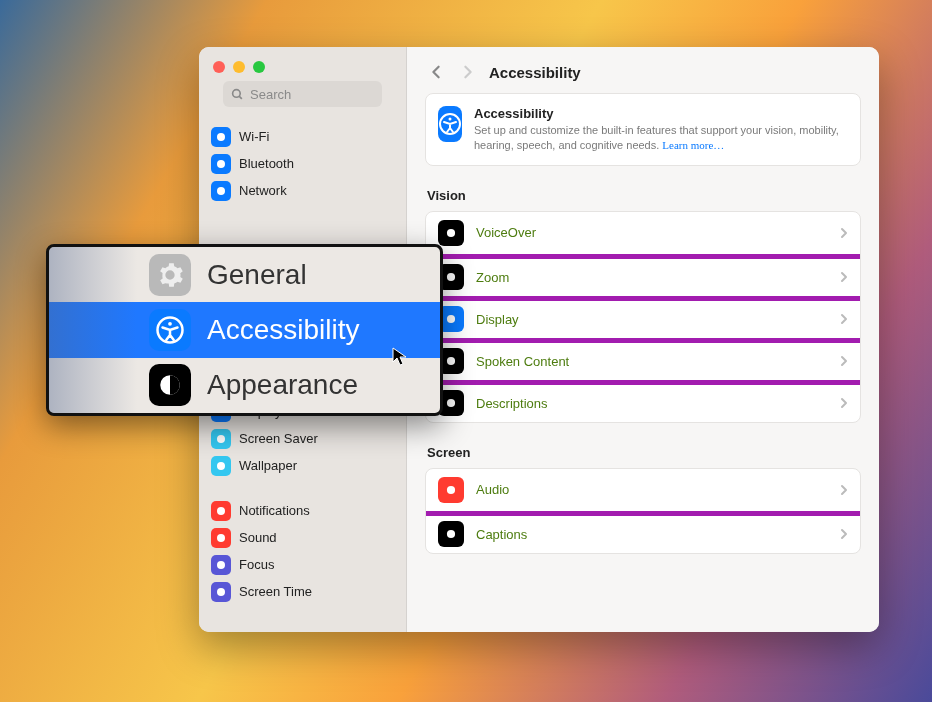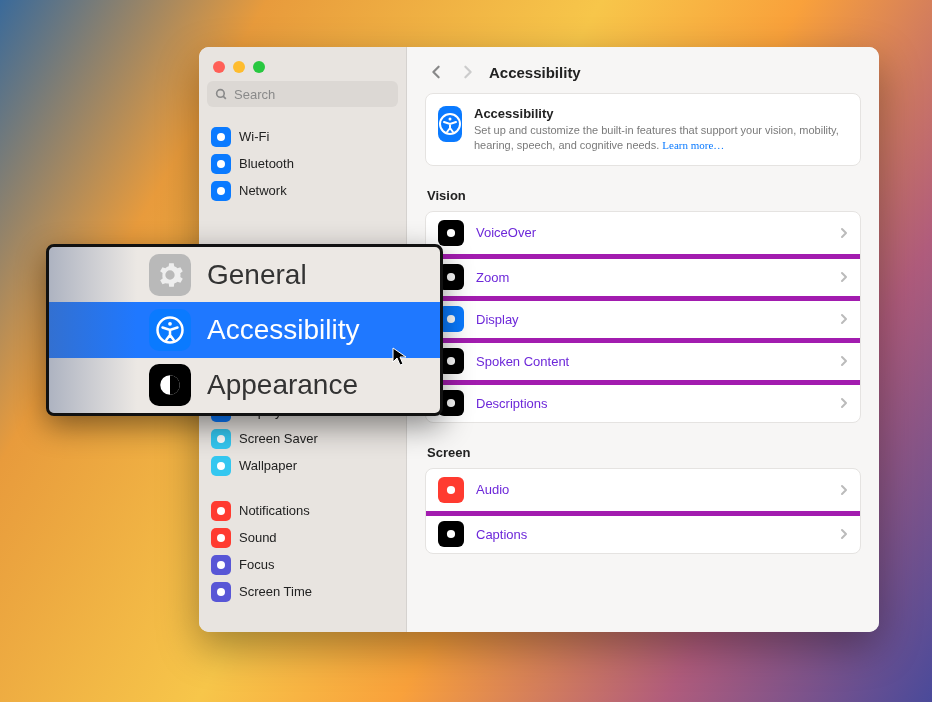--- a/index.html
+++ b/index.html
@@ -12,21 +12,21 @@
     position: absolute; left: 199px; top: 47px; width: 680px; height: 585px;
     background: #f0efee; border-radius: 10px; box-shadow: 0 15px 40px rgba(0,0,0,.35);
     display: flex; overflow: hidden;
   }
   .sidebar { width: 208px; background: #e8e4e0; border-right: 1px solid #d5d2cf; display: flex; flex-direction: column; }
   .traffic { display: flex; gap: 8px; padding: 14px 14px 8px; }
   .dot { width: 12px; height: 12px; border-radius: 50%; }
   .dot.red { background:#ff5f57; }
   .dot.yellow { background:#febc2e; }
   .dot.green { background:#28c840; }
-  .search-wrap { padding: 0 8px 8px; }
+  .search-wrap { padding: 0 24px 8px; }
   .search {
     display: flex; align-items: center; gap: 6px;
     background: #dcd8d4; border-radius: 6px; height: 26px; padding: 0 8px;
     color: #888;
   }
   .search input {
     border:0; background:transparent; outline:none; font-size:13px; color:#444; flex:1;
   }
   .search input::placeholder { color:#8a8a8a; }
   .side-list { overflow-y:auto; padding: 4px 0 4px; }
@@ -60,21 +60,21 @@
   .panel { background:#fff; border:1px solid #e5e3e1; border-radius:8px; overflow:hidden; }
   .row {
     display:flex; align-items:center; gap:12px; height:42px; padding:0 12px;
     border-top:5px solid #a21caf;
   }
   .row:first-child { border-top:0; }
   .row .ic2 {
     width:26px; height:26px; border-radius:6px; display:flex; align-items:center; justify-content:center;
     color:#fff; flex-shrink:0;
   }
-  .row .lbl { font-size:13px; color:#6d28d9; flex:1; }
+  .row .lbl { font-size:13px; color:#4d7c0f; flex:1; }
   .chev { color:#bbb; }
 
   
   .zoom {
     position:absolute; left:46px; top:228px; width:397px; height:172px;
     background:#ece8e4; border:3px solid #111; border-radius:8px;
     box-shadow: 0 10px 30px rgba(0,0,0,.45);
     display:flex; flex-direction:column; overflow:hidden;margin-top:16px;
   }
   .zoom::before, .zoom::after {

